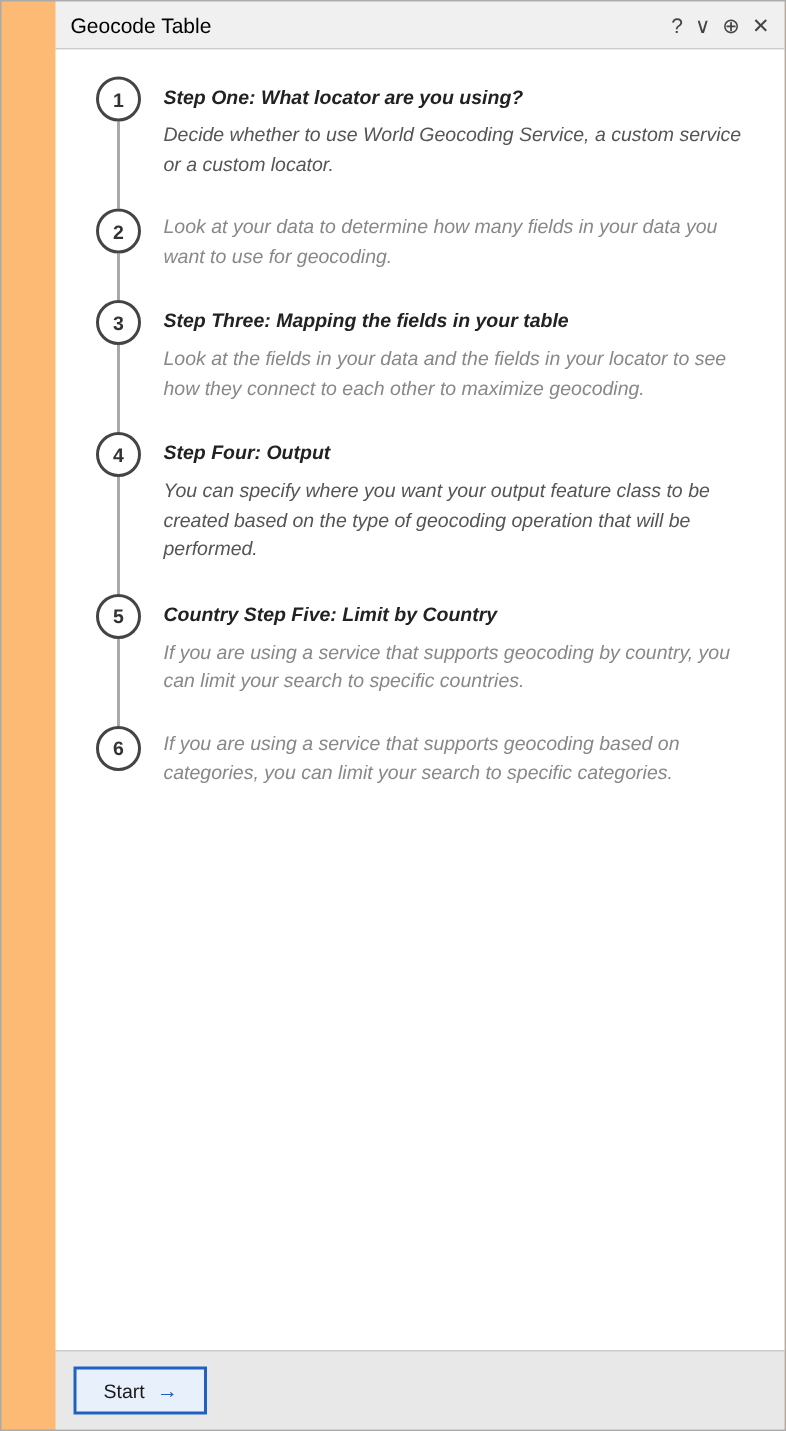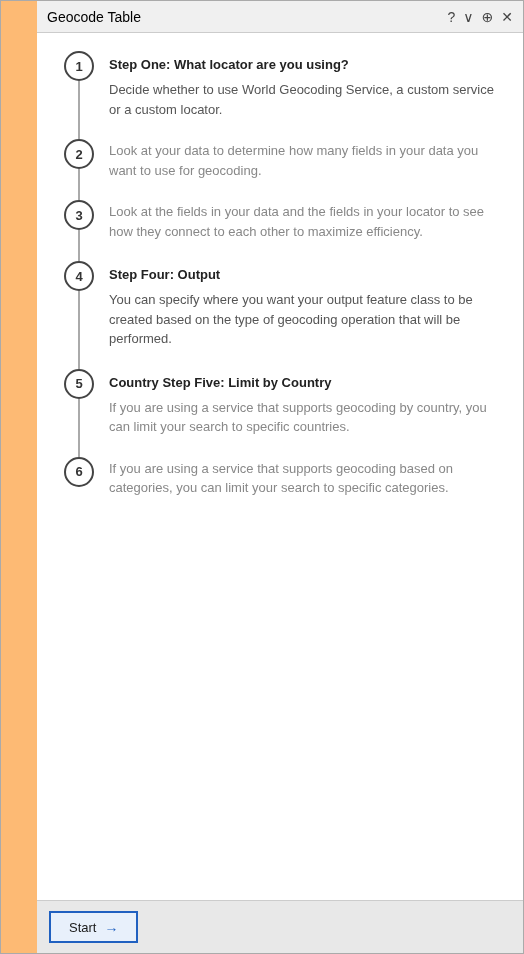--- a/index.html
+++ b/index.html
@@ -100,20 +100,21 @@
     .step-line {
       width: 2px;
       background: #aaa;
       flex: 1;
       min-height: 20px;
     }
 
     .step-content {
       flex: 1;
       padding: 2px 0 20px 8px;
+      font-style: italic;
     }
 
     .step-title {
       font-weight: 700;
       font-size: 13px;
       color: #222;
       margin-bottom: 8px;
       margin-top: 4px;
     }
 
@@ -211,21 +212,22 @@
           <div class="step-content">
             <div class="step-desc">Look at your data to determine how many fields in your data you want to use for geocoding.</div>
           </div>
         </div>
         <div class="step-item">
           <div class="step-left">
             <div class="step-circle">3</div>
             <div class="step-line"></div>
           </div>
           <div class="step-content">
-            <div class="step-desc">Look at the fields in your data and the fields in your locator to see how they connect to each other to maximize efficiency.</div>
+            <div class="step-title">Step Three: Mapping the fields in your table</div>
+            <div class="step-desc">Look at the fields in your data and the fields in your locator to see how they connect to each other to maximize geocoding.</div>
           </div>
         </div>
         <div class="step-item">
           <div class="step-left">
             <div class="step-circle">4</div>
             <div class="step-line"></div>
           </div>
           <div class="step-content">
             <div class="step-title">Step Four: Output</div>
             <div class="step-desc dark">You can specify where you want your output feature class to be created based on the type of geocoding operation that will be performed.</div>

